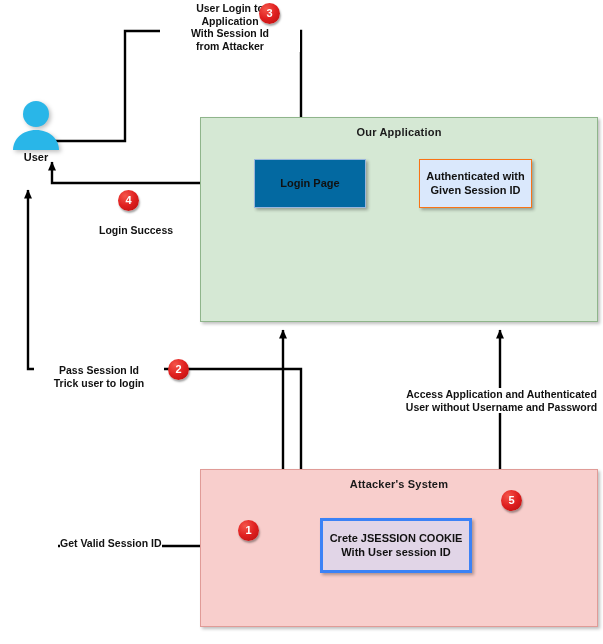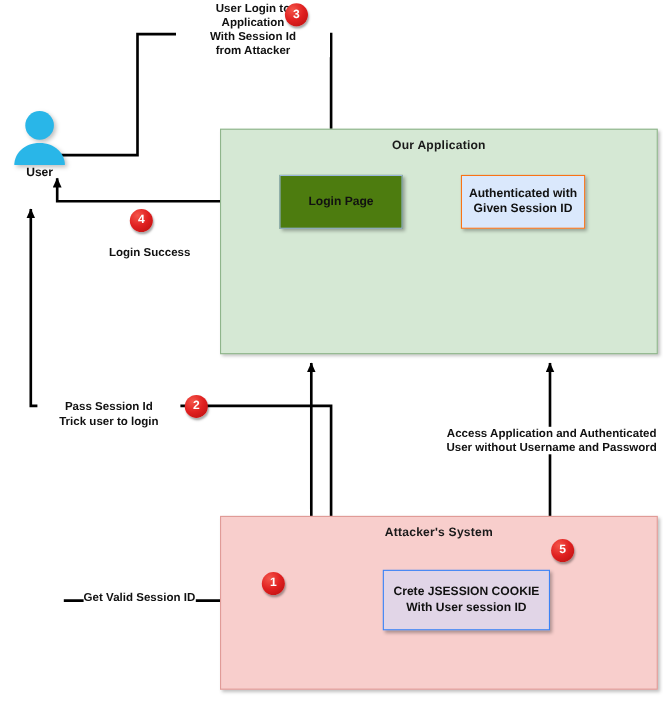--- a/index.html
+++ b/index.html
@@ -18,39 +18,39 @@
     box-shadow:2px 2px 3px rgba(0,0,0,.25);}
   #zone-attacker{left:200px;top:469px;width:398px;height:158px;
     background:#f8cecc;border:1px solid #e09b97;
     box-shadow:2px 2px 3px rgba(0,0,0,.25);}
 
   .nodebox{position:absolute;box-sizing:border-box;display:flex;
     align-items:center;justify-content:center;text-align:center;
     font-size:11px;font-weight:bold;color:#111;line-height:1.25;
     box-shadow:2px 2px 3px rgba(0,0,0,.3);}
   #box-login{left:254px;top:159px;width:112px;height:49px;
-    background:#4d7c0f;border:1px solid #9ab6dd;}
+    background:#0369a1;border:1px solid #9ab6dd;}
   #box-auth{left:419px;top:159px;width:113px;height:49px;
     background:#dae8fc;border:1px solid #f97316;}
   #box-cookie{left:320px;top:518px;width:152px;height:55px;
-    background:#e1d5e7;border:1px solid #3b82f6;margin-left:28px;}
+    background:#e1d5e7;border:3px solid #3b82f6;}
 
   .actor{position:absolute;width:60px;text-align:center;}
   .actor svg{display:block;margin:0 auto;filter:drop-shadow(2px 2px 2px rgba(0,0,0,.25));}
   .actor-label{font-size:11px;font-weight:bold;color:#111;margin-top:1px;}
   #actor-user{left:6px;top:100px;}
   #actor-attacker{left:6px;top:505px;}
 
   .edgelabel{position:absolute;font-size:10.5px;font-weight:bold;color:#111;
     line-height:1.2;white-space:pre-line;background:#fff;}
   #lbl-3{left:160px;top:2px;width:140px;text-align:center;}
   #lbl-4{left:99px;top:176px;text-align:left;margin-top:48px;}
   #lbl-2{left:34px;top:364px;width:130px;text-align:center;}
   #lbl-5{left:400px;top:388px;width:203px;text-align:center;}
-  #lbl-1{left:76px;top:537px;text-align:right;}
+  #lbl-1{left:60px;top:537px;text-align:right;}
 
   .badge{position:absolute;width:21px;height:21px;border-radius:50%;
     background:radial-gradient(circle at 34% 28%, #f4554a 0%, #e02020 48%, #b50d0d 100%);
     color:#fff;font-size:11px;font-weight:bold;line-height:21px;text-align:center;
     box-shadow:1px 2px 2px rgba(0,0,0,.35);}
 </style>
 </head>
 <body>
 
 <div id="canvas">

